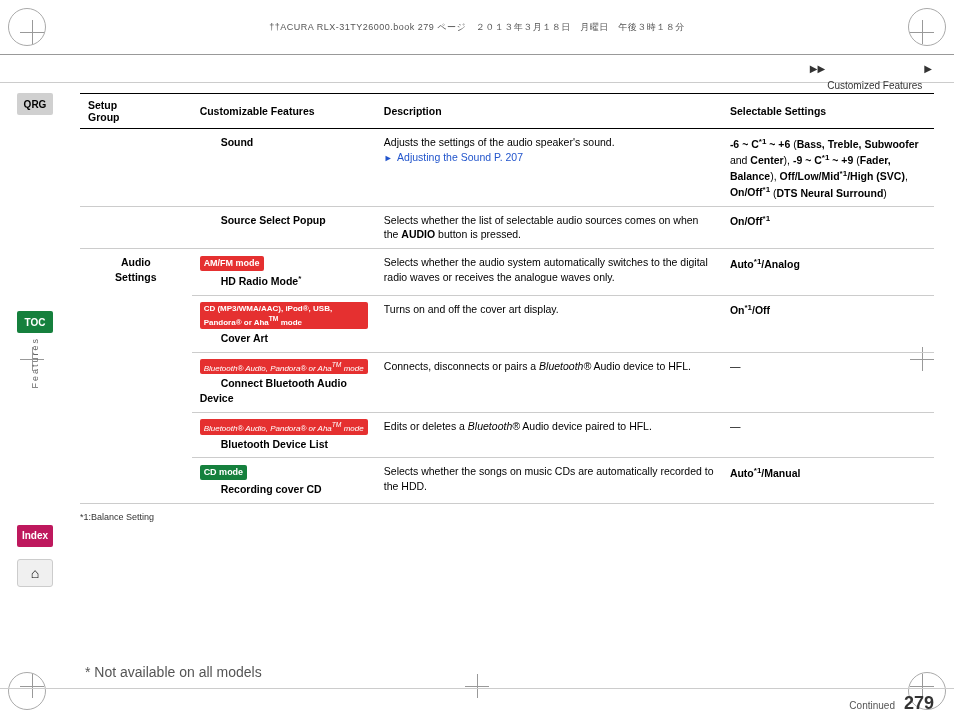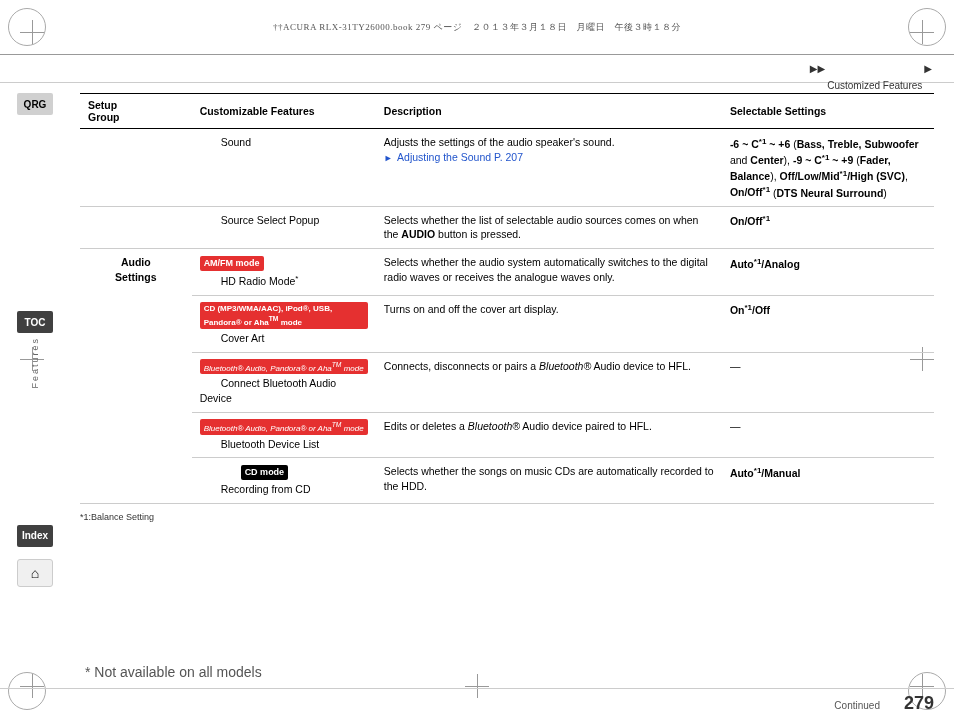--- a/index.html
+++ b/index.html
@@ -18,21 +18,20 @@
     .top-bar {
       position: absolute;
       top: 0;
       left: 0;
       right: 0;
       height: 55px;
       border-bottom: 1px solid #999;
       display: flex;
       align-items: center;
       justify-content: center;
-      font-family: Liberation Serif, serif;
     }
     .top-bar-text {
       font-size: 9px;
       color: #555;
       letter-spacing: 0.5px;
     }
 
     
     .header-nav {
       position: absolute;
@@ -77,22 +76,22 @@
       display: flex;
       align-items: center;
       justify-content: center;
       font-size: 10px;
       font-weight: bold;
       color: #fff;
       cursor: pointer;
       border-radius: 2px;
     }
     .badge-qrg { background: #d0d0d0; color: #000; }
-    .badge-toc { background: #404040; }
-    .badge-index { background: #404040; }
+    .badge-toc { background: #15803d; }
+    .badge-index { background: #be185d; }
 
     .home-icon {
       width: 36px;
       height: 28px;
       background: #f0f0f0;
       border: 1px solid #ccc;
       border-radius: 3px;
       display: flex;
       align-items: center;
       justify-content: center;
@@ -152,24 +151,24 @@
       display: inline-block;
       padding: 1px 4px;
       border-radius: 2px;
       font-size: 9px;
       font-weight: bold;
       margin-bottom: 2px;
     }
     .badge-amfm { background: #e53030; color: #fff; }
     .badge-cd { background: #e53030; color: #fff; }
     .badge-bluetooth { background: #e53030; color: #fff; font-weight: normal; font-style: italic; }
-    .badge-cd-mode { background: #000000; color: #fff; margin-left: 41px; }
+    .badge-cd-mode { background: #15803d; color: #fff; }
 
     .feature-name {
-      font-weight: normal;
+      font-weight: bold;
       font-size: 10.5px;
       padding-left: 21px;
     }
 
     .link-text {
       color: #2255cc;
       font-size: 10.5px;
       text-decoration: none;
     }
     .link-icon {
@@ -391,38 +390,38 @@
           <span>Edits or deletes a <em>Bluetooth®</em> Audio device paired to HFL.</span>
         </td>
         <td class="col-settings">
           <span>—</span>
         </td>
       </tr>
 
       <tr>
         <td class="col-feature">
           <span class="mode-badge badge-cd-mode">CD mode</span><br>
-          <span class="feature-name">Recording from CD</span>
+          <span class="feature-name">Recording cover CD</span>
         </td>
         <td class="col-description">
           <span>Selects whether the songs on music CDs are automatically recorded to the HDD.</span>
         </td>
         <td class="col-settings">
           <span class="settings-bold">Auto<sup class="sup-text">*1</sup>/Manual</span>
         </td>
       </tr>
     </tbody>
   </table>
 
   <div style="margin-top:8px;">
     <div style="font-size:9px;color:#333;">*1:Balance Setting</div>
   </div>
 </div>
 
 <div style="position:absolute;bottom:38px;left:85px;font-size:14px;color:#555;margin-top:37px;">* Not available on all models</div>
 
 <div class="bottom-bar">
   <span></span>
-  <div style="display:flex;align-items:baseline;gap:24px;">
+  <div style="display:flex;align-items:baseline;gap:9px;">
     <span class="page-continued">Continued</span>
     <span class="page-number">279</span>
   </div>
 </div>
 
 </body></html>

